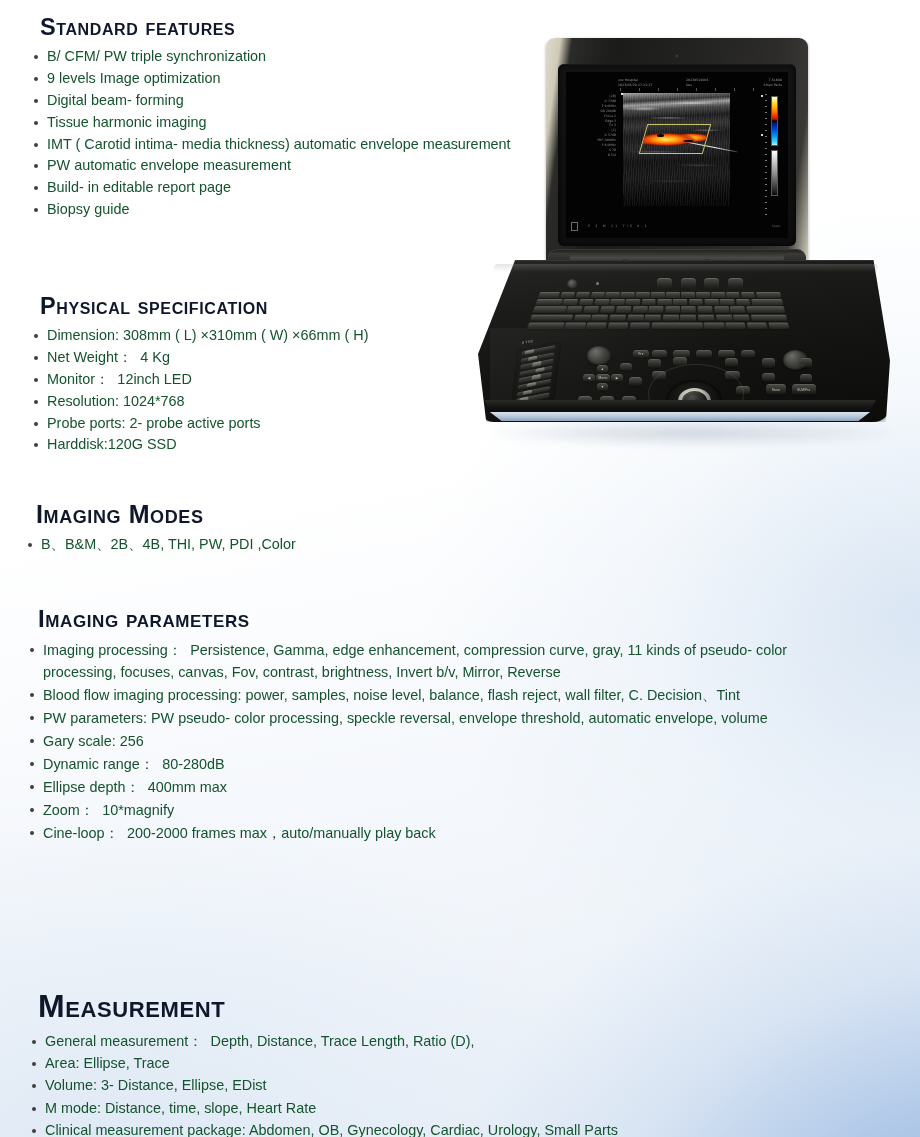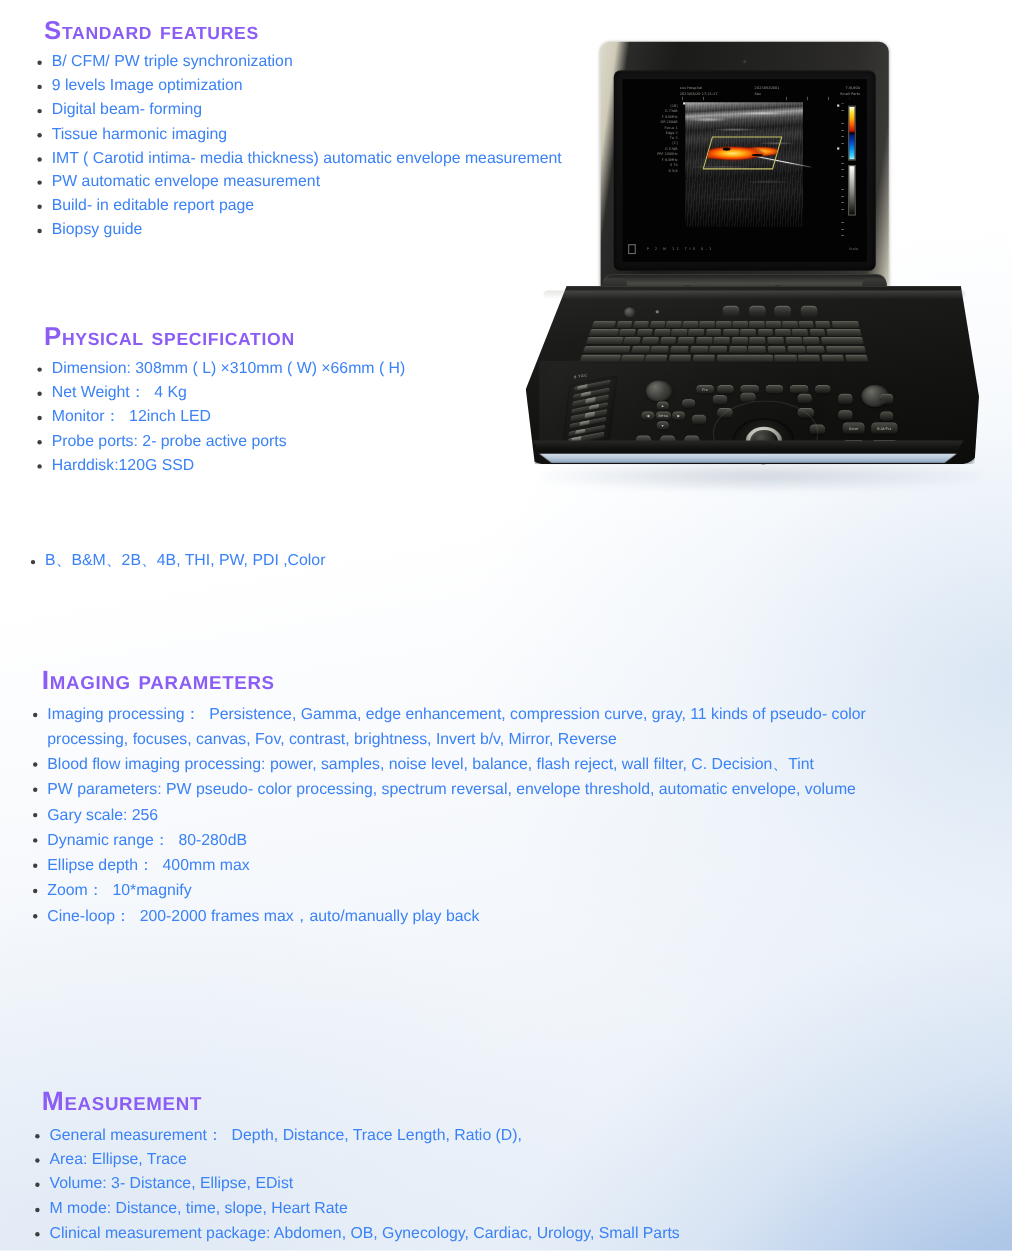--- a/index.html
+++ b/index.html
@@ -30,39 +30,39 @@
   #content {
     position: relative;
     z-index: 3;
   }
 
   
   .section {
     position: absolute;
   }
   .sec-title {
-    color: #8b5cf6;
+    color: #0f172a;
     font-size: 23px;
     font-weight: bold;
     font-variant: small-caps;
     letter-spacing: 0.6px;
     margin: 0 0 6px 0;
     padding-left: 8px;
     line-height: 1.12;
     white-space: nowrap;
   }
 
   ul.bullets {
     list-style: none;
     margin: 0;
     padding: 0;
   }
   ul.bullets > li {
     position: relative;
-    color: #3b82f6;
+    color: #14532d;
     font-size: 14.4px;
     line-height: 21.3px;
     padding-left: 15px;
     margin: 0 0 0.5px 0;
     white-space: pre-wrap;
   }
   ul.bullets > li::before {
     content: "";
     position: absolute;
     left: 2px;
@@ -80,21 +80,21 @@
   #sec-standard   { left: 32px; top: 14px;  width: 740px; }
   #sec-physical   { left: 32px; top: 293px; width: 460px; }
   #sec-modes      { left: 26px; top: 500px; width: 460px; }
   #sec-parameters { left: 28px; top: 606px; width: 760px; }
   #sec-measure    { left: 30px; top: 989px; width: 700px; }
 
   #sec-standard .sec-title   { font-size: 23.5px; padding-left: 8px; }
   #sec-physical .sec-title   { font-size: 23.5px; padding-left: 8px; }
   #sec-modes .sec-title      { font-size: 25px;   padding-left: 10px; }
   #sec-parameters .sec-title { font-size: 24px;   padding-left: 10px; }
-  #sec-measure .sec-title    { font-size: 24px;   padding-left: 8px; }
+  #sec-measure .sec-title    { font-size: 32px;   padding-left: 8px; }
 
   #sec-parameters ul.bullets > li { line-height: 22.4px; }
   #sec-measure ul.bullets > li { line-height: 21.8px; }
 
   
   #device {
     position: absolute;
     left: 470px;
     top: 28px;
     width: 440px;
@@ -883,37 +883,39 @@
         <li>Biopsy guide</li>
       </ul>
   </div>
 
   <div class="section" id="sec-physical">
     <h2 class="sec-title">Physical specification</h2>
     <ul class="bullets">
         <li>Dimension: 308mm ( L) ×310mm ( W) ×66mm ( H)</li>
         <li>Net Weight：  4 Kg</li>
         <li>Monitor：  12inch LED</li>
+        <li>Resolution: 1024*768</li>
         <li>Probe ports: 2- probe active ports</li>
         <li>Harddisk:120G SSD</li>
       </ul>
   </div>
 
   <div class="section" id="sec-modes">
+    <h2 class="sec-title">Imaging Modes</h2>
     <ul class="bullets">
         <li>B、B&amp;M、2B、4B, THI, PW, PDI ,Color</li>
       </ul>
   </div>
 
   <div class="section" id="sec-parameters">
     <h2 class="sec-title">Imaging parameters</h2>
     <ul class="bullets">
         <li class="wrap">Imaging processing：  Persistence, Gamma, edge enhancement, compression curve, gray, 11 kinds of pseudo- color processing, focuses, canvas, Fov, contrast, brightness, Invert b/v, Mirror, Reverse</li>
         <li class="wrap">Blood flow imaging processing: power, samples, noise level, balance, flash reject, wall filter, C. Decision、Tint</li>
-        <li class="wrap">PW parameters: PW pseudo- color processing, spectrum reversal, envelope threshold, automatic envelope, volume</li>
+        <li class="wrap">PW parameters: PW pseudo- color processing, speckle reversal, envelope threshold, automatic envelope, volume</li>
         <li class="wrap">Gary scale: 256</li>
         <li class="wrap">Dynamic range：  80-280dB</li>
         <li class="wrap">Ellipse depth：  400mm max</li>
         <li class="wrap">Zoom：  10*magnify</li>
         <li class="wrap">Cine-loop：  200-2000 frames max，auto/manually play back</li>
       </ul>
   </div>
 
   <div class="section" id="sec-measure">
     <h2 class="sec-title">Measurement</h2>

